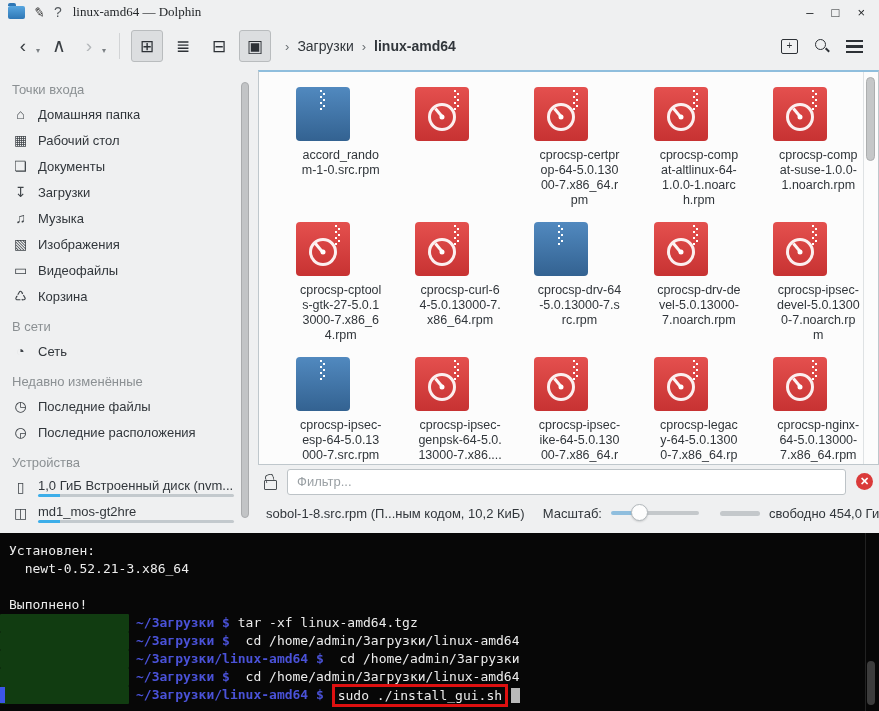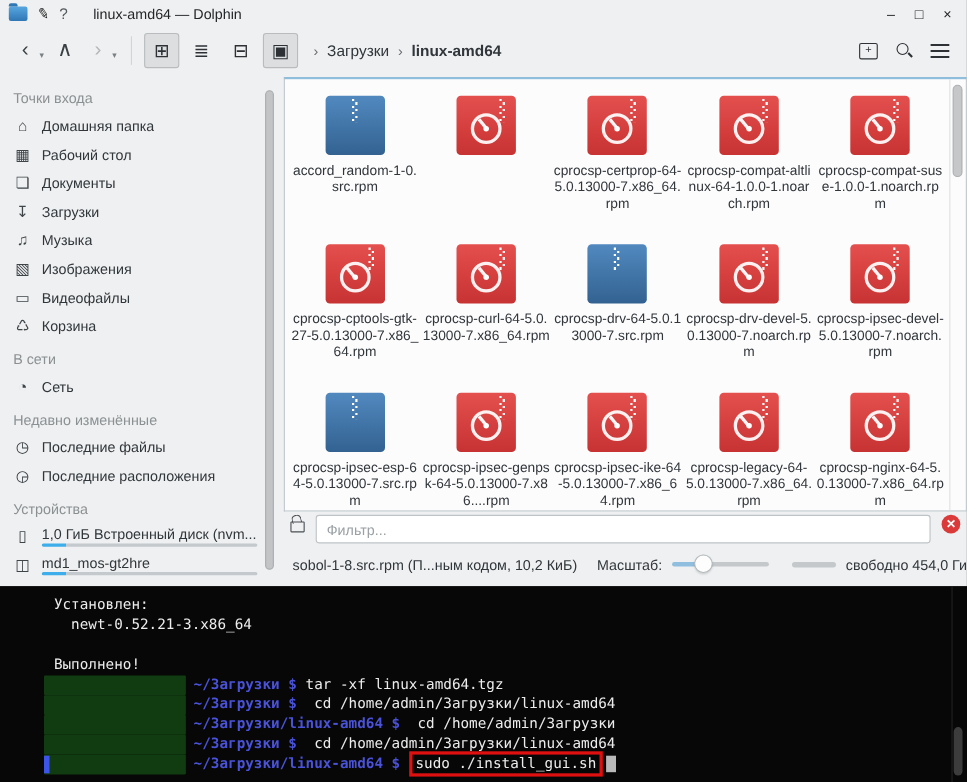--- a/index.html
+++ b/index.html
@@ -11,21 +11,21 @@
              background:#eff0f1; display:flex; flex-direction:column; }
 
   .titlebar { height:24px; display:flex; align-items:center; gap:9px;
               padding:0 8px; font-size:13px; color:#232629; flex:none; }
   .folder-ico { width:17px; height:13px; border-radius:2px;
                 background:linear-gradient(#57a6e0,#2f77b5); position:relative; }
   .folder-ico::before { content:""; position:absolute; top:-3px; left:0; width:8px; height:3px;
                         background:#2f77b5; border-radius:2px 2px 0 0; }
   .pin-ico { font-size:13px; color:#1a1a1a; transform:rotate(10deg); }
   .help-ico { color:#555a5e; font-size:14px; }
-  .win-title { margin-left:14px; }
+  .win-title { margin-left:2px;font-family:Liberation Serif, serif; }
   .win-btns { margin-left:auto; display:flex; gap:18px; color:#232629; font-size:13px; padding-right:6px; }
   .win-btn { cursor:default; }
 
   .toolbar { height:44px; display:flex; align-items:center; gap:4px; padding:0 10px; flex:none; }
   .nav-btn { font-size:19px; color:#3b4045; width:26px; text-align:center; line-height:24px; }
   .nav-btn.disabled { color:#b3b7ba; }
   .mini-caret { font-size:8px; color:#7b8084; margin:8px 2px 0 -4px; }
   .tb-sep { width:1px; height:26px; background:#d2d4d6; margin:0 7px; }
   .view-btn { width:32px; height:32px; border-radius:3px; display:flex; align-items:center;
               justify-content:center; font-size:17px; color:#2d3136; }
@@ -75,27 +75,27 @@
          background-size:2px 100%,2px 100%; background-position:0 0,3px 0; background-repeat:no-repeat; }
   .src .zip { right:auto; left:50%; margin-left:-3px; }
   .gauge { position:absolute; left:50%; top:56%; width:28px; height:28px; margin:-14px 0 0 -14px;
            border:3px solid rgba(255,255,255,.92); border-radius:50%; }
   .gauge::before { content:""; position:absolute; left:50%; top:50%; width:5px; height:5px;
                    border-radius:50%; background:#fff; transform:translate(-50%,-50%); }
   .gauge::after { content:""; position:absolute; left:50%; top:50%; width:3px; height:11px;
                   margin-left:-1.5px; margin-top:-11px; background:rgba(255,255,255,.95);
                   transform-origin:50% 100%; transform:rotate(-40deg); }
   .fname { margin-top:7px; font-size:12.5px; line-height:15px; color:#31363b; text-align:center;
-           word-break:break-all; max-width:116px; }
+           word-break:break-all; max-width:116px;margin-left:36px; }
   .view-scroll { position:absolute; right:2px; top:3px; bottom:3px; width:10px; }
   .view-scroll::before { content:""; position:absolute; left:-3px; top:-4px; bottom:-4px; width:1px; background:#dfe2e4; }
   .view-thumb { position:absolute; top:2px; left:0; width:9px; height:84px;
                 background:#c5c7c8; border:1px solid #acaeaf; border-radius:5px; }
 
-  .filterbar { height:32px; display:flex; align-items:flex-start; gap:10px; padding:3px 4px 2px 6px; flex:none; }
+  .filterbar { height:32px; display:flex; align-items:center; gap:10px; padding:3px 4px 2px 6px; flex:none; }
   .lock-ico { width:13px; height:10px; border:1.5px solid #4a4f53; border-radius:1px; position:relative; margin-top:6px; }
   .lock-ico::before { content:""; position:absolute; left:0px; top:-7px; width:7px; height:7px;
                       border:1.5px solid #4a4f53; border-bottom:none; border-radius:4px 4px 0 0;
                       transform:rotate(-14deg); }
   .filter-input { flex:1; height:26px; background:#fff; border:1px solid #bdc3c7; border-radius:3px;
                   padding:0 9px; font-size:13px; color:#31363b; outline:none;
                   font-family:"Liberation Sans",sans-serif; }
   .filter-input::placeholder { color:#9aa0a4; }
   .close-btn { width:17px; height:17px; border-radius:50%; background:#da3a3a; color:#fff;
                font-size:11px; font-weight:bold; display:flex; align-items:center; justify-content:center;
@@ -109,21 +109,21 @@
                  background:linear-gradient(90deg,#8fbede 0 30%,#c4c8cb 30%); }
   .zoom-handle { position:absolute; left:20px; top:-7px; width:17px; height:17px; border-radius:50%;
                  background:#fdfdfd; border:1px solid #b2b8bc; box-shadow:0 1px 2px rgba(0,0,0,.15); }
   .free-bar { width:40px; height:5px; border-radius:3px; background:#c4c8cb; flex:none; margin-left:12px; }
   .free-text { white-space:nowrap; }
 
   
   .terminal { position:absolute; top:533px; left:0; width:879px; height:178px; background:#070707;
               font-family:"DejaVu Sans Mono", monospace; font-size:13px; color:#ececec;
               padding-top:9px; overflow:hidden; }
-  .tline { height:18px; line-height:18px; white-space:pre; padding-left:9px; position:relative;margin-left:40px; }
+  .tline { height:18px; line-height:18px; white-space:pre; padding-left:9px; position:relative; }
   .censor { display:inline-block; width:129px; height:18px; margin-left:-9px; margin-right:7px;
             vertical-align:top; border-radius:1px;
             background-image:
               repeating-linear-gradient(90deg, rgba(0,0,0,.35) 0 6px, rgba(0,0,0,0) 6px 14px),
               repeating-linear-gradient(180deg, #1c5a1c 0 5px, #0d350d 5px 9px, #16471ureal 9px 9px),
               linear-gradient(#134213,#134213);
             background-color:#113c11; }
   .prompt { color:#4a52d8; font-weight:bold; }
   .redbox { display:inline-block; border:3px solid #de1010; padding:0 3px; margin:-3px 0;
             line-height:17px; height:23px; vertical-align:middle; }

